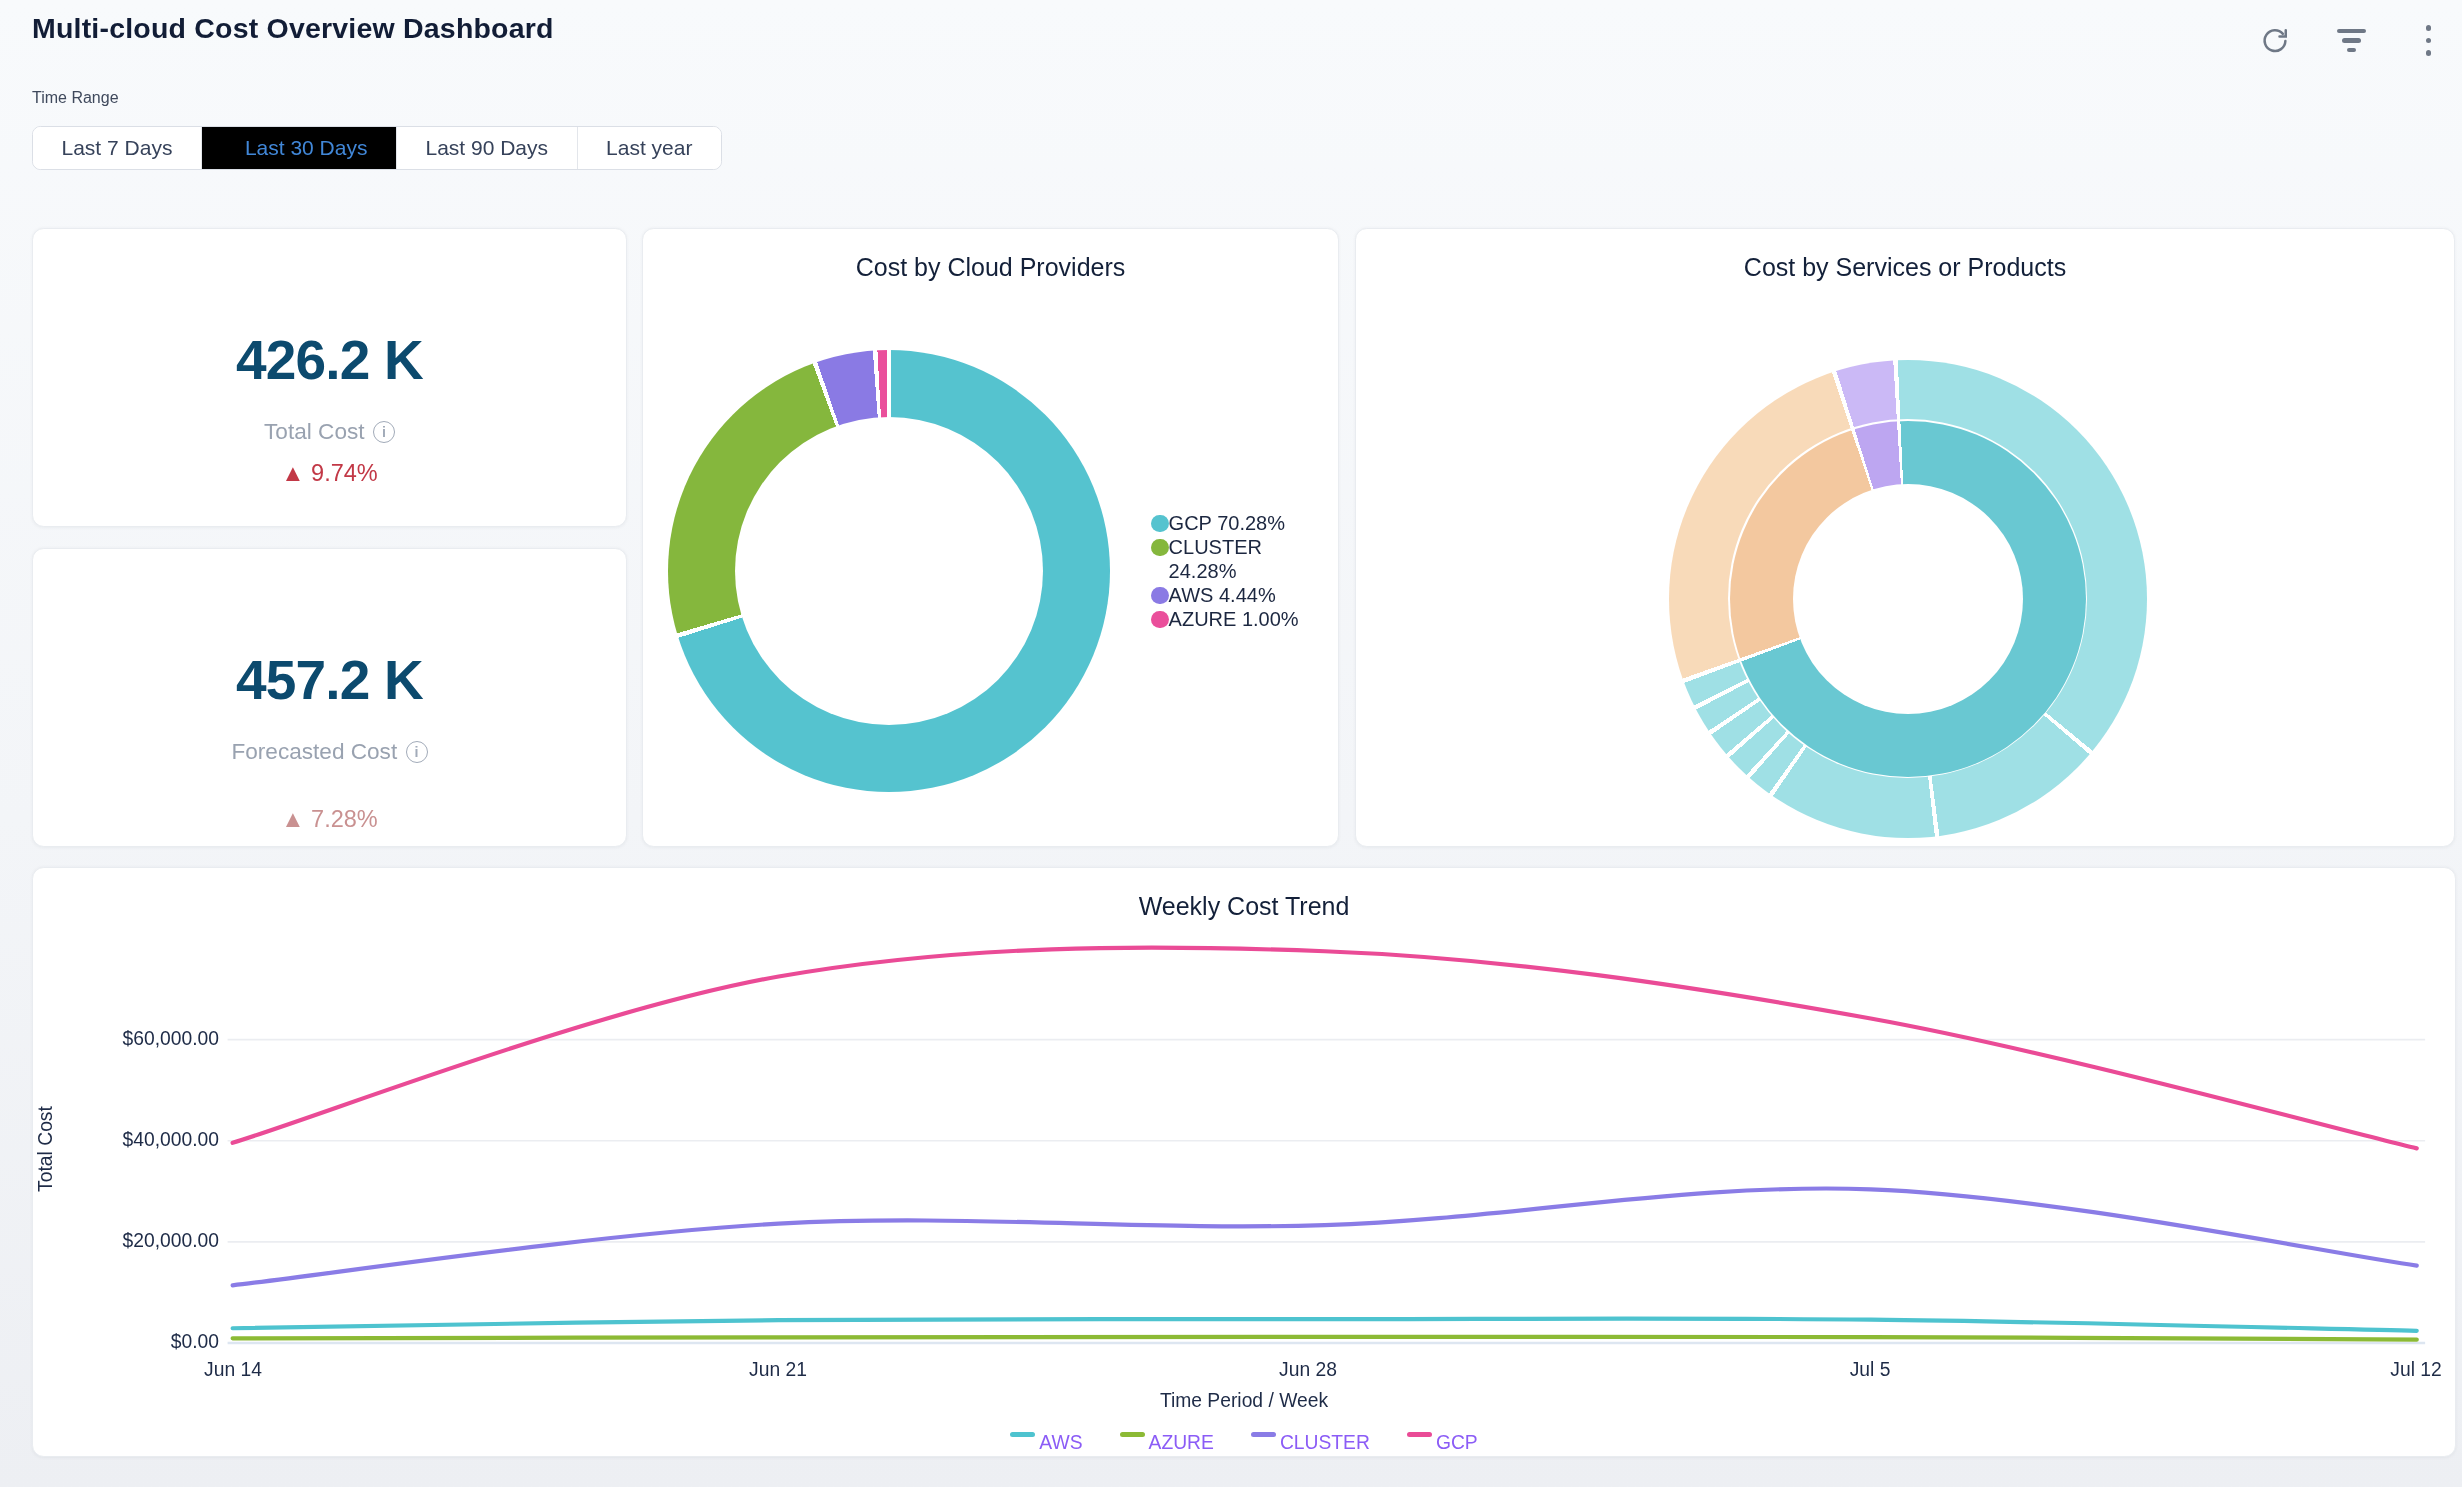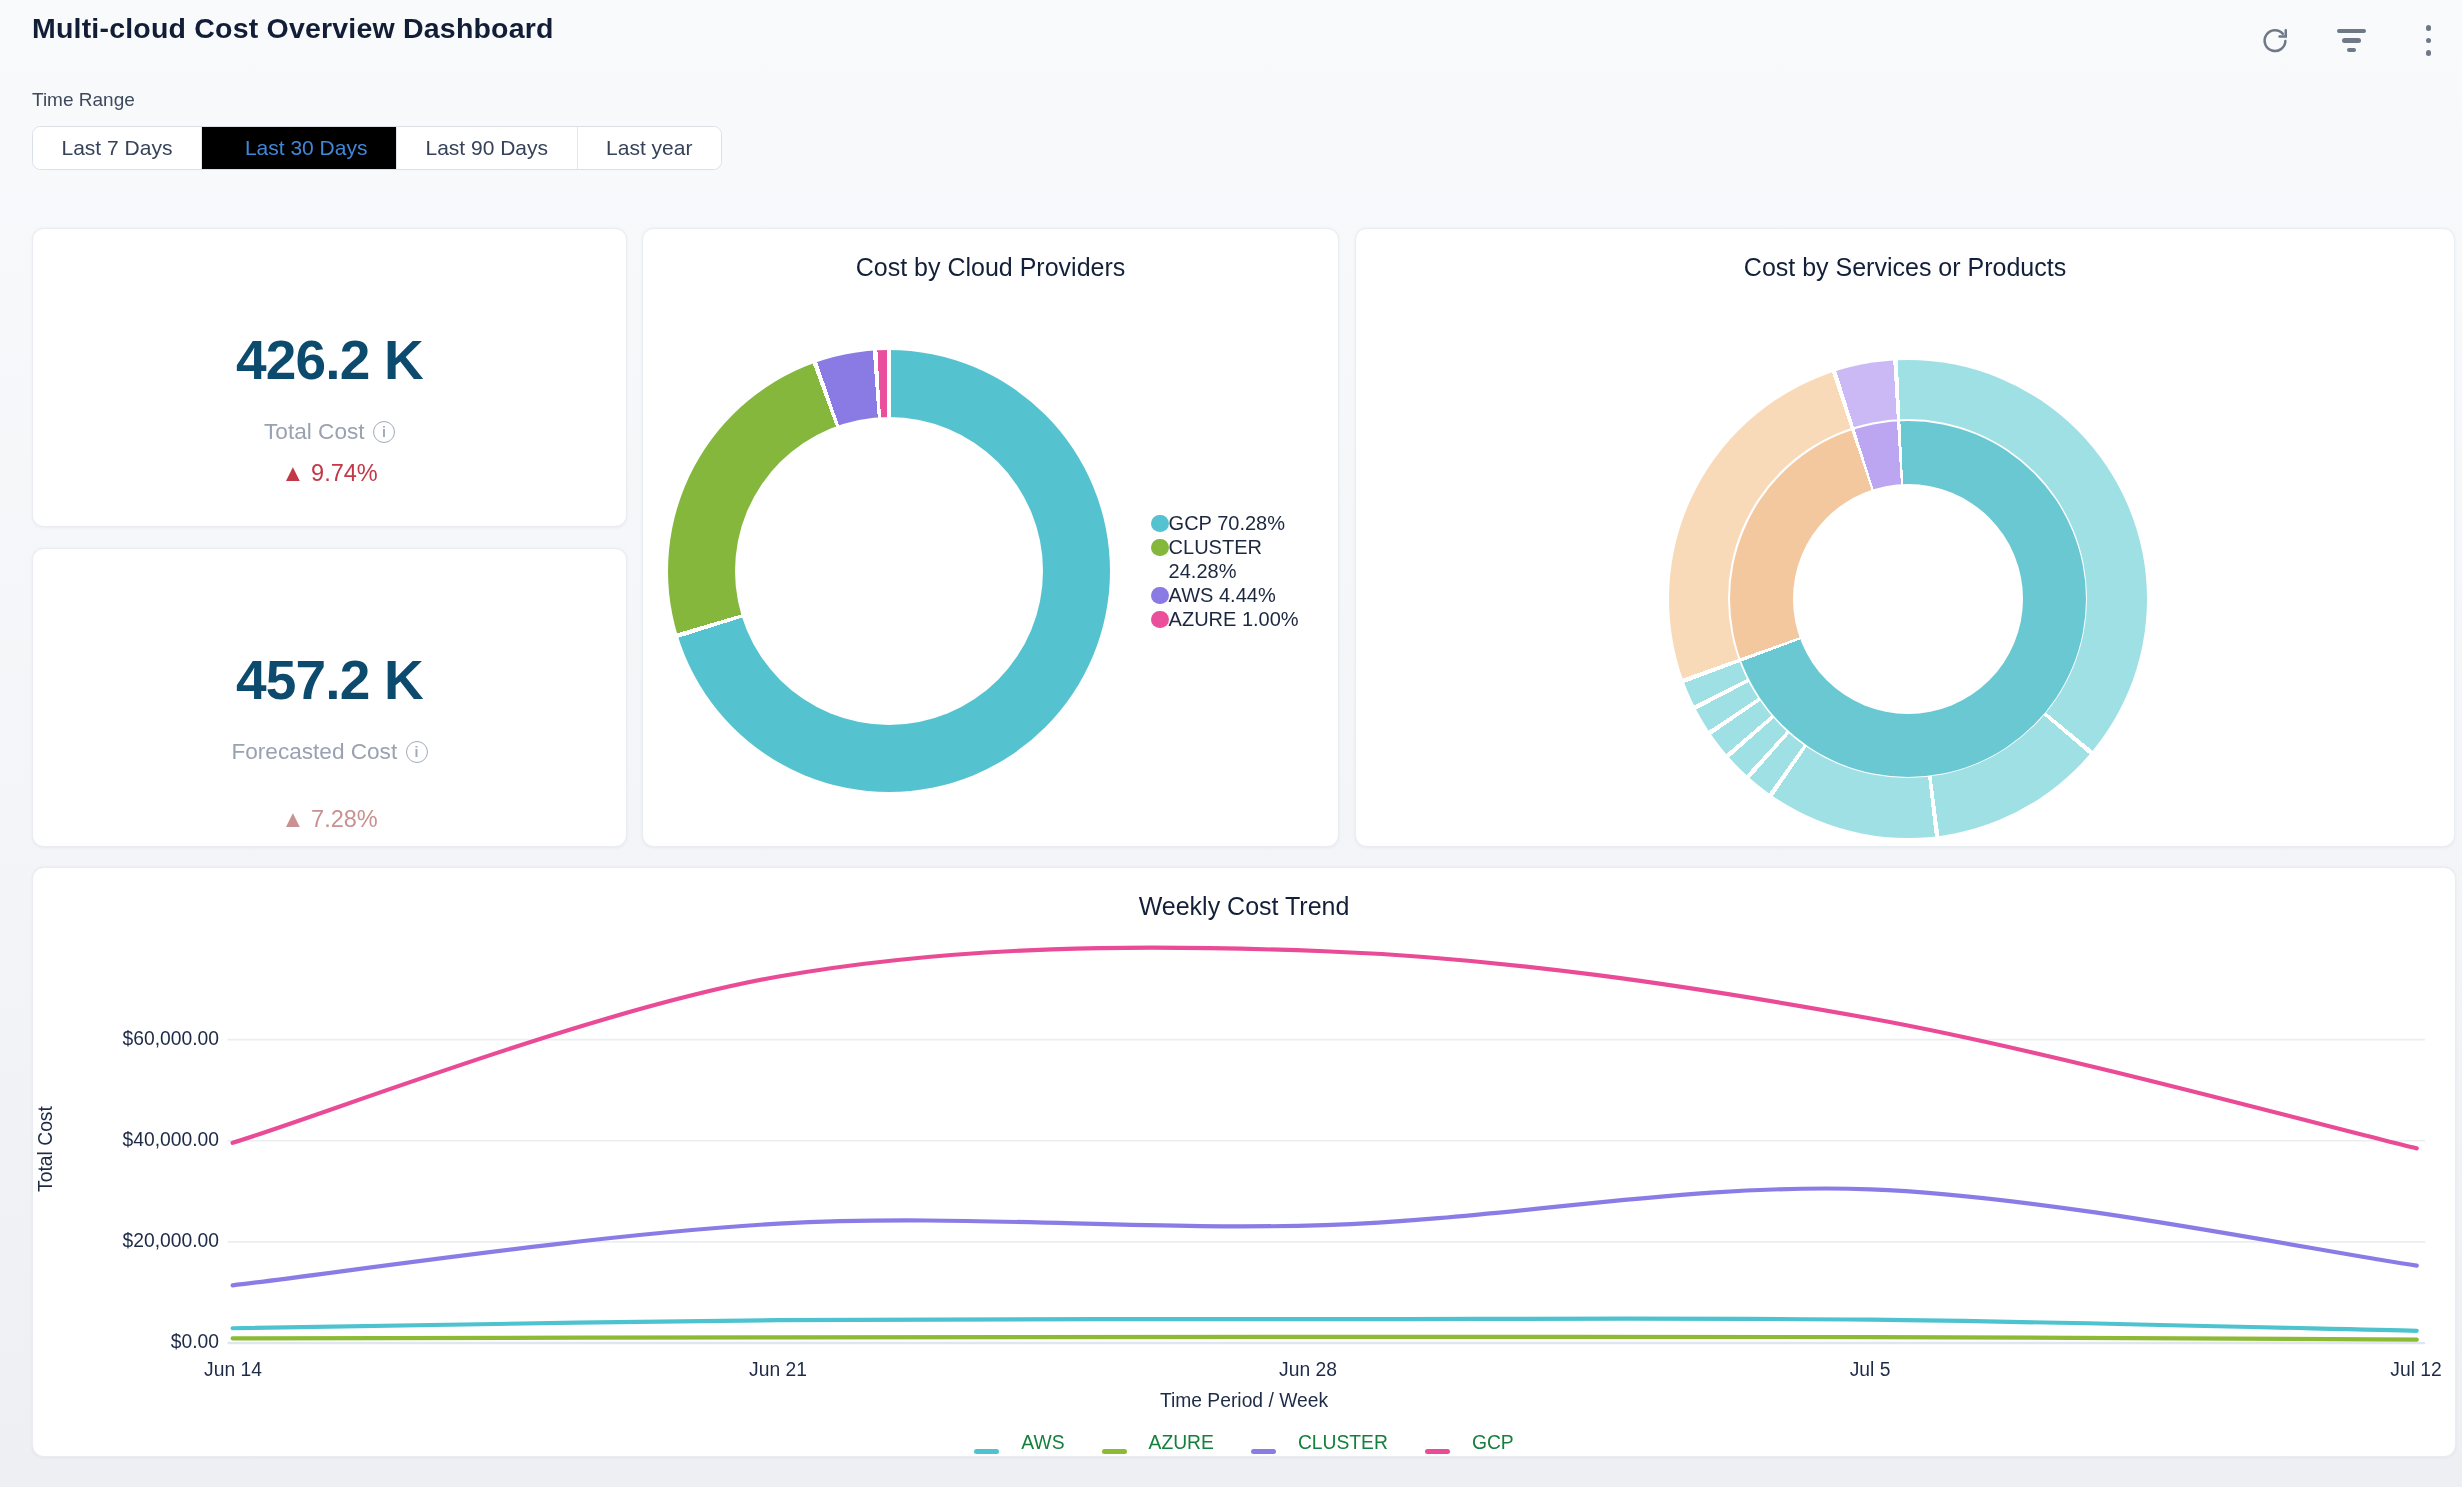--- a/index.html
+++ b/index.html
@@ -16,21 +16,21 @@
   
   .page-title { position:absolute; left:32px; top:11.7px; font-size:28.5px; font-weight:600; color:#121d36; letter-spacing:0.2px; }
   .hdr-icons { position:absolute; top:22px; right:15px; display:flex; gap:40px; align-items:center; color:#6f7886; }
   .hdr-btn { width:37px; height:37px; display:flex; align-items:center; justify-content:center; cursor:pointer; }
   .filter-glyph { display:flex; flex-direction:column; align-items:center; gap:5px; }
   .filter-glyph i { display:block; height:4.2px; border-radius:2.5px; background:#6f7886; }
   .filter-glyph i:nth-child(1){width:28.5px;} .filter-glyph i:nth-child(2){width:18.5px;} .filter-glyph i:nth-child(3){width:8.4px;}
   .kebab { display:flex; flex-direction:column; gap:6.7px; }
   .kebab i { width:5.9px; height:5.9px; border-radius:50%; background:#6f7886; }
   
-  .tr-label { position:absolute; left:32px; top:89px; font-size:19px; color:#3f495c; }
+  .tr-label { position:absolute; left:32px; top:89px; font-size:16px; color:#3f495c; }
   .tr-group { position:absolute; left:32px; top:126px; height:44px; display:flex; background:#fff; border:0.8px solid #dbdfe6; border-radius:8.4px; overflow:hidden; }
   .tr-btn { display:flex; align-items:center; justify-content:center; font-size:21px; color:#36425a; background:#fff; border:none; border-right:0.8px solid #e3e6eb; cursor:pointer; padding:0 28.5px; }
   .tr-btn:last-child { border-right:none; }
   .tr-btn.selected { background:#000000; color:#4187d8;padding-left:43px; }
   
   .kpi-card { left:32px; width:595px; height:299px; }
   #kpi-1 { top:228px; } #kpi-2 { top:548px; height:299px; }
   .kpi-value { position:absolute; width:100%; top:99px; text-align:center; font-size:55px; font-weight:600; color:#0c4a6e; letter-spacing:-0.8px; }
   .kpi-label { position:absolute; width:100%; top:190px; text-align:center; font-size:22.6px; color:#99a2b0; display:flex; align-items:center; justify-content:center; gap:8.4px; }
   .kpi-delta { position:absolute; width:100%; top:231px; text-align:center; font-size:23.5px; font-weight:500; }
@@ -48,21 +48,21 @@
   #sun-card { left:1355px; top:228px; width:1100px; height:619px; }
   .abs-circle { position:absolute; border-radius:50%; }
   
   #trend-card { left:32px; top:867px; width:2424px; height:590px; }
   #trend-svg { position:absolute; left:0; top:0; }
   .ytick { position:absolute; left:0; width:186px; text-align:right; font-size:19.3px; color:#1e2b47; }
   .xtick { position:absolute; width:134px; text-align:center; font-size:19.3px; color:#1e2b47; top:491px; }
   .yaxis-title { position:absolute; left:-96px; top:270px; width:218px; text-align:center; font-size:19.3px; font-weight:500; color:#1e2b47; transform:rotate(-90deg); }
   .xaxis-title { position:absolute; width:100%; top:522px; text-align:center; font-size:19.3px; color:#1e2b47; }
   .tlegend { position:absolute; width:100%; top:564px; display:flex; justify-content:center; gap:37px; align-items:center; }
-  .tlegend-item { display:flex; align-items:flex-end; gap:22px; font-size:19.3px; color:#15803d; cursor:pointer; }
+  .tlegend-item { display:flex; align-items:flex-start; gap:4px; font-size:19.3px; color:#8b5cf6; cursor:pointer; }
   .tlegend-dash { width:25px; height:5px; border-radius:2.5px; }
 </style>
 </head>
 <body>
 
 <div class="page-title">Multi-cloud Cost Overview Dashboard</div>
 <div class="hdr-icons">
   <div class="hdr-btn">
     <svg width="30" height="30" viewBox="0 0 24 24" fill="none" stroke="#6f7886" stroke-width="2" stroke-linecap="round">
       <path d="M18.3 6.3 A8.3 8.3 0 1 0 20.3 12"></path>

